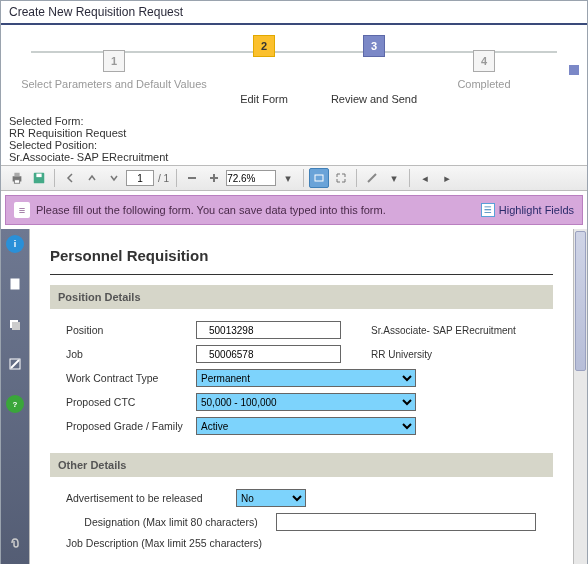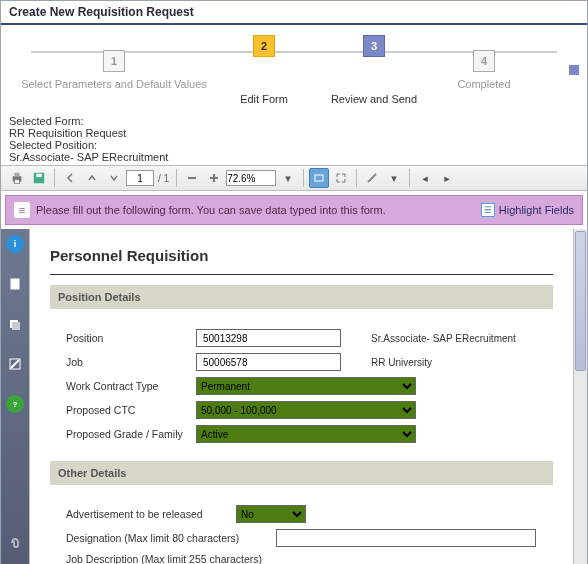--- a/index.html
+++ b/index.html
@@ -1,18 +1,18 @@
 <!DOCTYPE html>
 <html><head>
 <meta charset="utf-8">
 <style>
   * { box-sizing: border-box; margin: 0; padding: 0; }
   body { font-family: Arial, sans-serif; font-size: 11px; background: #fff; color: #333; }
   .window { width: 588px; height: 564px; border: 1px solid #9aa3ae; margin: 0 auto; position: relative; }
-  .title-bar { background: #fff; padding: 4px 8px; font-weight: bold; font-size: 12px; color: #2a2a3a; border-bottom: 2px solid #3a4a7a; }
+  .title-bar { background: #fff; padding: 4px 8px; font-weight: normal; font-size: 12px; color: #2a2a3a; border-bottom: 2px solid #3a4a7a; }
   .wizard { display: flex; align-items: center; padding: 10px 8px 6px; position: relative; }
   .wizard-line { position: absolute; left: 30px; right: 30px; top: 26px; height: 2px; background: #c9cfce; z-index: 0; }
   .step { text-align: center; z-index: 1; }
   .step-box { width: 22px; height: 22px; border: 1px solid #aaa; display: inline-flex; align-items:center; justify-content:center; font-weight:bold; background:#f5f5f5; color:#999; }
   .step.active .step-box { background:#fbc02d; color:#333; border-color:#e1a800; }
   .step.current .step-box { background:#7b88c7; color:#fff; border-color:#5c68a8; }
   .step-label { font-size: 11px; color:#999; margin-top:6px; white-space:nowrap; }
   .step.active .step-label, .step.current .step-label { color:#333;margin-top:36px; }
   .wizard .end-dot { width:10px; height:10px; background:#7b88c7; }
   .step1 { flex: 0 0 210px; }
@@ -35,29 +35,29 @@
   .hl-icon { width:14px; height:14px; background:#fff; border:1px solid #5aa0d8; display:inline-flex; align-items:center; justify-content:center; color:#3a80b8; font-size:9px; }
   .content-area { display:flex; height: 362px; }
   .side-rail { width:28px; background:linear-gradient(#6e7891,#525b72); display:flex; flex-direction:column; align-items:center; padding-top:6px; gap:22px; }
   .side-btn { width:18px; height:18px; display:flex; align-items:center; justify-content:center; color:#fff; cursor:pointer; border-radius:9px; }
   .side-btn.info { background:#2a90d8; }
   .side-btn.green { background:#3aa63a; }
   .side-btn.yellow { background:#f5c142; }
   .form-pane { flex:1; overflow:auto; background:#fff; padding:10px 20px 10px 20px; border-left:1px solid #bbb; }
   .form-pane h2 { font-size:15px; font-weight:bold; margin:8px 0 10px; }
   .form-pane hr { border:none; border-top:1px solid #333; margin:4px 0 10px; }
-  .section-head { background:#d6d6c9; padding:6px 8px; font-weight:bold; font-size:11px; color:#555; margin:6px 0 20px; }
+  .section-head { background:#d6d6c9; padding:6px 8px; font-weight:bold; font-size:11px; color:#555; margin:6px 0 12px; }
   .field-row { display:flex; align-items:center; margin:6px 16px; font-size:10.5px; }
   .field-row .flabel { width:130px; color:#333; }
-  .field-row input[type=text] { width:145px; height:18px; border:1px solid #666; font-size:10px; padding:0 6px; }
+  .field-row input[type=text] { width:145px; height:18px; border:1px solid #666; font-size:10px; padding:0 12px; }
   .field-row .readonly-txt { margin-left:30px; font-size:10px; }
-  .field-row select { width:220px; height:18px; border:1px solid #666; font-size:10px; background:#4d7c0f; }
+  .field-row select { width:220px; height:18px; border:1px solid #666; font-size:10px; background:#7dd3fc; }
   .field-row.ad .flabel { width:170px; }
   .field-row.ad select { width:70px; }
-  .field-row.des .flabel { width:210px; }
+  .field-row.des .flabel { width:210px;text-align:center; }
   .field-row.des input { width:260px; }
   .scroll-rail { width:14px; background:#e8e8e8; border-left:1px solid #bbb; position:relative; }
   .scroll-thumb { position:absolute; top:2px; left:1px; right:1px; height:140px; background:linear-gradient(#cfd4e6,#b7bed8); border:1px solid #9aa1c0; border-radius:2px; }
   .scroll-dn { position:absolute; bottom:0; left:0; right:0; height:14px; background:#d0d0d0; display:flex; align-items:center; justify-content:center; color:#666; font-size:9px; }
   .footer { display:flex; align-items:center; gap:4px; padding:3px 6px; border-top:1px solid #bbb; background:#f3f3f3; font-size:11px; }
   .ft-btn { background:linear-gradient(#fff7d8,#f5e49a); border:1px solid #c9b35a; padding:2px 8px; cursor:pointer; display:inline-flex; align-items:center; gap:2px; color:#333; }
   svg { display:block; }
   .pg-of { font-size:10px; color:#666; margin:0 2px; }
 </style>
 </head>

